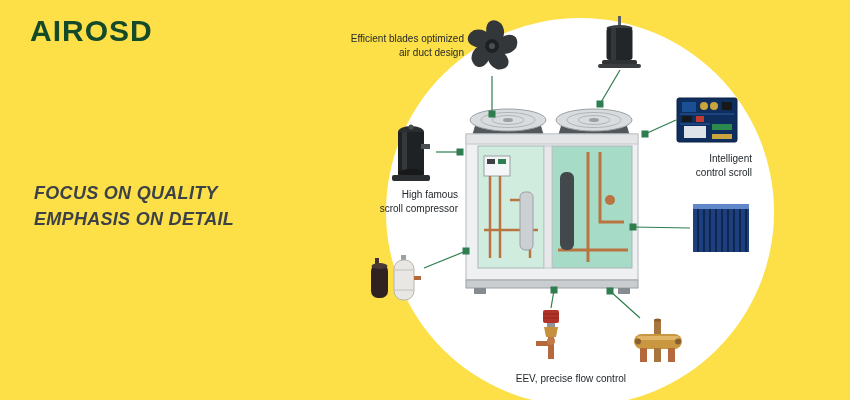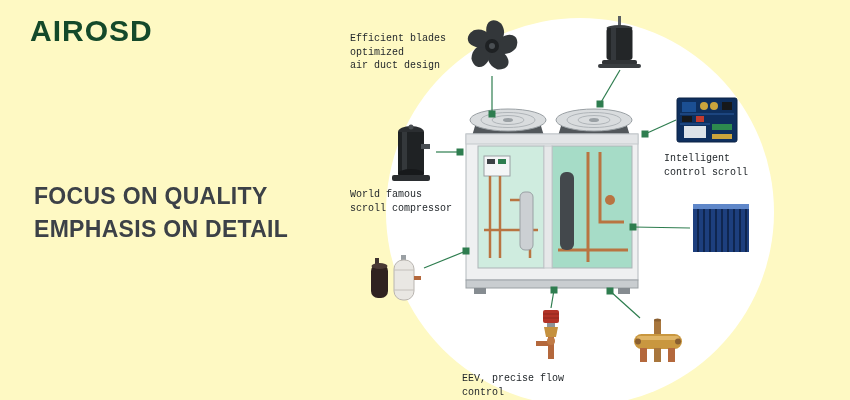--- a/index.html
+++ b/index.html
@@ -1,40 +1,40 @@
 <!DOCTYPE html>
 <html><head>
 <meta charset="utf-8">
 <style>
   * { margin:0; padding:0; box-sizing:border-box; }
   html,body { width:850px; height:400px; }
   .stage {
     position:relative; width:850px; height:400px;
-    background:#fef9c3; overflow:hidden;
+    background:#fde047; overflow:hidden;
     font-family:"Liberation Sans", sans-serif;
   }
   .circle {
     position:absolute; left:386px; top:18px; width:388px; height:388px;
     border-radius:50%; background:#ffffff;
   }
   .logo {
     position:absolute; left:30px; top:14px;
     font-size:30px; font-weight:800; color:#14492a; letter-spacing:1px;
   }
   .headline {
     position:absolute; left:34px; top:180px;
-    font-size:23px; font-weight:700; color:#3c4147;
-    line-height:1.45; letter-spacing:0.3px; white-space:pre-line;
+    font-size:18px; font-weight:700; color:#3c4147;
+    line-height:1.45; letter-spacing:0.3px; white-space:pre-line;font-style:italic;
   }
   .connectors { position:absolute; left:0; top:0; width:850px; height:400px; }
   .art { position:absolute; }
   .machine { position:absolute; left:442px; top:100px; }
   .callout-label {
-    position:absolute; font-size:10px; color:#23282c; text-align:left;
-    white-space:pre-line; line-height:1.35;font-family:Liberation Mono, monospace;
+    position:absolute; font-size:10px; color:#23282c; text-align:right;
+    white-space:pre-line; line-height:1.35;
   }
 </style>
 </head>
 <body>
 
 <div class="stage">
 
   <div class="circle"></div>
 
   <div class="logo">AIROSD</div>
@@ -202,21 +202,21 @@
         <line x1="13" y1="6" x2="29" y2="6"></line>
           <line x1="13" y1="10" x2="29" y2="10"></line>
       </g>
       <rect x="17" y="15" width="8" height="4" fill="#8f9499"></rect>
       <path d="M14,19 h14 l-2,10 h-10 z" fill="#c5913f"></path>
       <rect x="18" y="29" width="6" height="22" fill="#b4683c"></rect>
       <rect x="6" y="33" width="14" height="5" fill="#b4683c"></rect>
       <circle cx="21" cy="33" r="4" fill="#c07a45"></circle>
     </svg>
   </div>
-  <div class="callout-label" style="left:462px; top:372px; width:136px;">EEV, precise flow control</div>
+  <div class="callout-label" style="left:490px; top:372px; width:136px;">EEV, precise flow control</div>
 
   <div class="art" style="left:366px; top:254px;">
     <svg width="58" height="50" viewBox="0 0 58 50">
       <rect x="9" y="4" width="4" height="8" fill="#3f3330"></rect>
       <rect x="5" y="10" width="17" height="34" rx="7" fill="#2f2220"></rect>
       <ellipse cx="13.5" cy="12" rx="8" ry="3" fill="#4a3a36"></ellipse>
       <rect x="35" y="1" width="5" height="7" fill="#9aa0a4"></rect>
       <rect x="28" y="6" width="20" height="40" rx="9" fill="#e9e7e3" stroke="#b9b5b0"></rect>
       <line x1="28" y1="16" x2="48" y2="16" stroke="#c4c0bb"></line>
       <line x1="28" y1="36" x2="48" y2="36" stroke="#c4c0bb"></line>
@@ -228,16 +228,16 @@
     <svg width="48" height="62" viewBox="0 0 48 62">
       <ellipse cx="23" cy="10" rx="13" ry="6" fill="#2b2e31"></ellipse>
       <circle cx="23" cy="5" r="2.5" fill="#4a4f53"></circle>
       <rect x="10" y="10" width="26" height="42" fill="#1f2224"></rect>
       <rect x="14" y="10" width="5" height="42" fill="#34383b"></rect>
       <rect x="33" y="22" width="9" height="5" fill="#4a4f53"></rect>
       <ellipse cx="23" cy="52" rx="13" ry="5" fill="#17191b"></ellipse>
       <rect x="4" y="53" width="38" height="6" rx="2" fill="#2b2e31"></rect>
     </svg>
   </div>
-  <div class="callout-label" style="left:350px; top:188px; width:108px;">World famous
+  <div class="callout-label" style="left:350px; top:188px; width:108px;">High famous
 scroll compressor</div>
 
 </div>
 
 </body></html>

